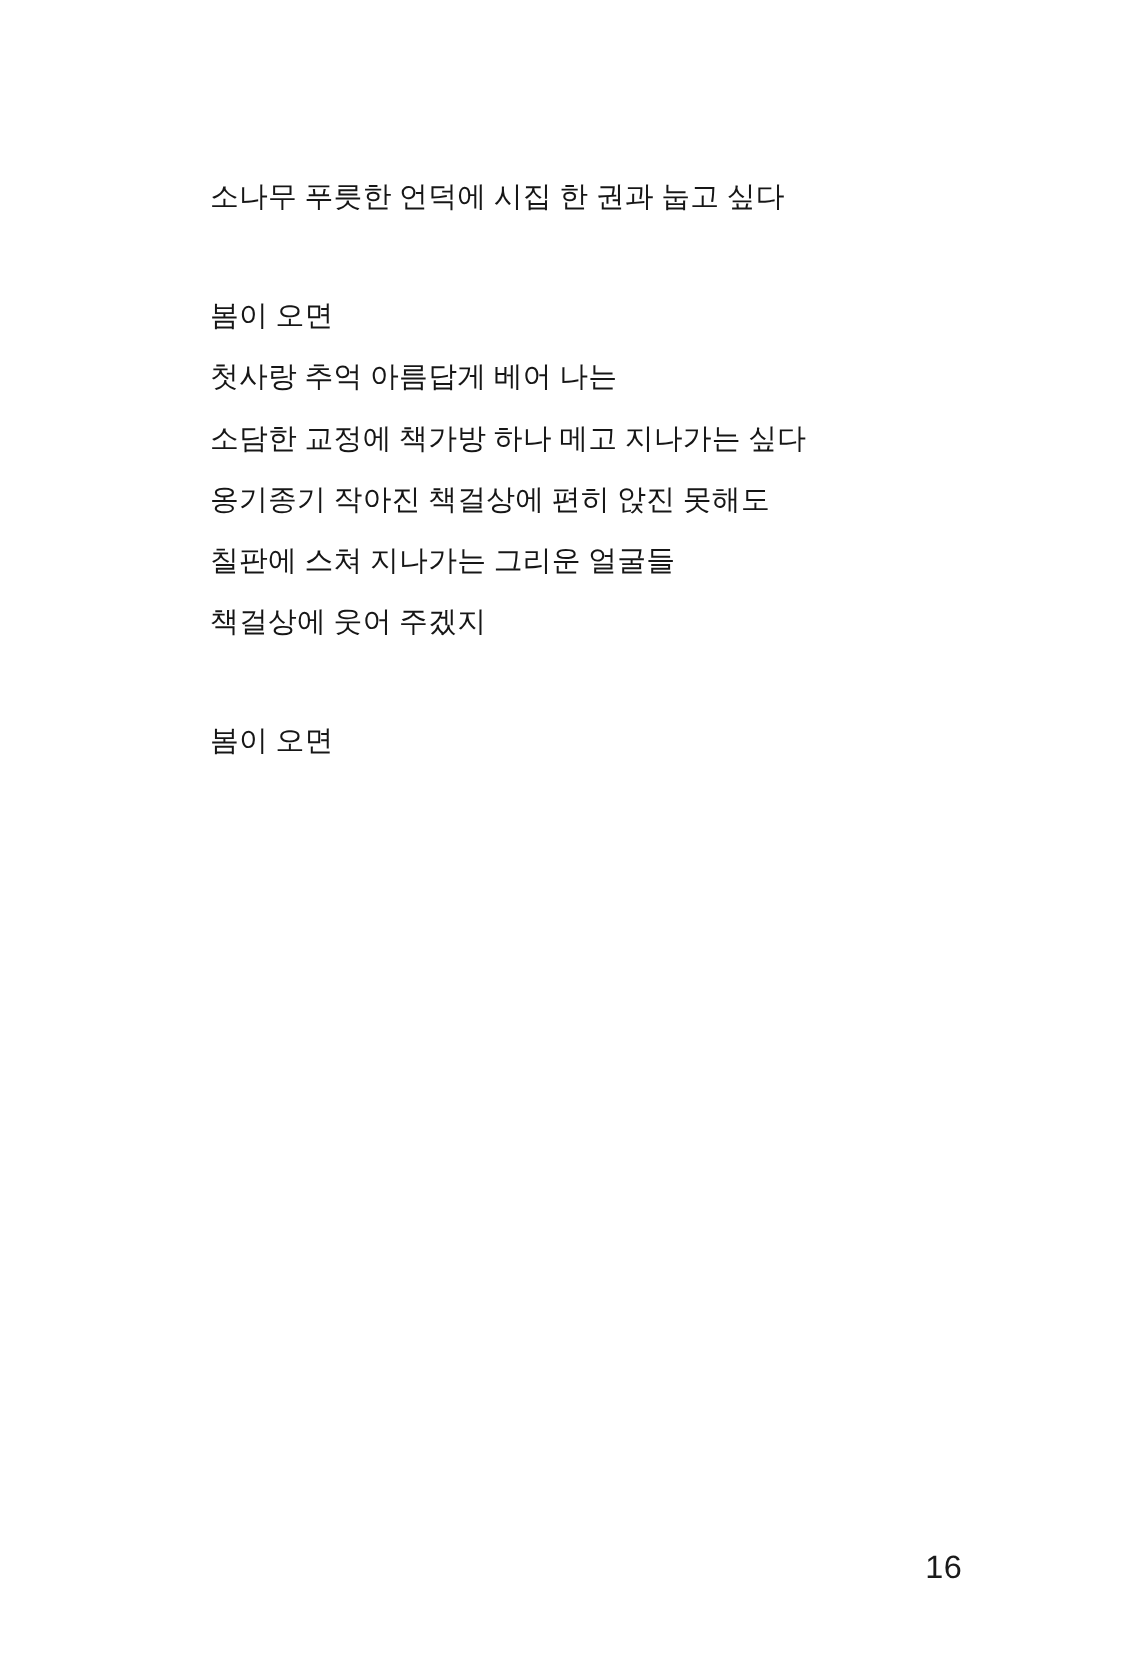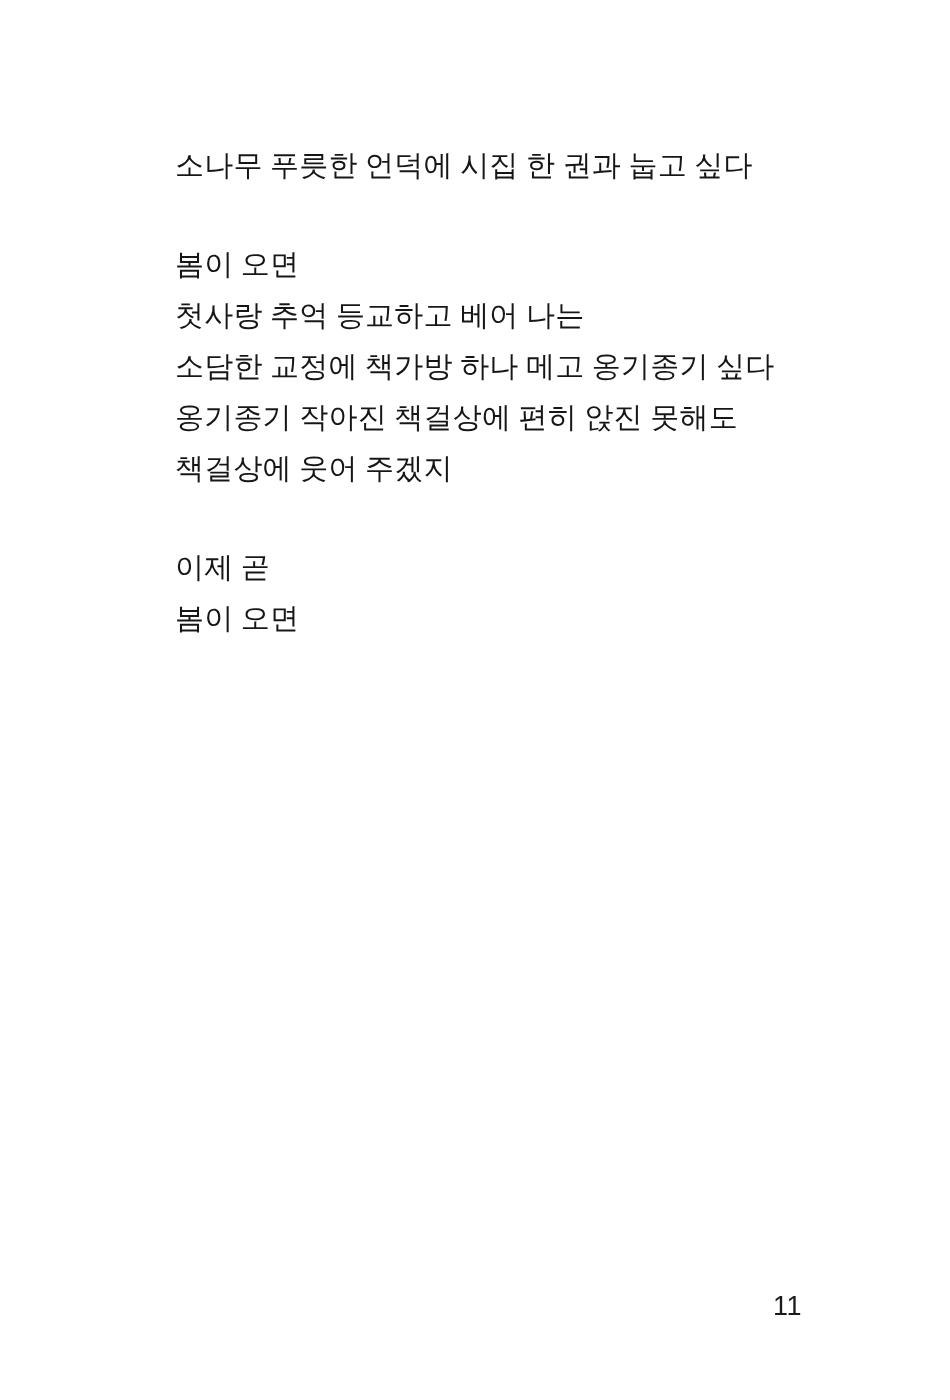--- a/index.html
+++ b/index.html
@@ -22,21 +22,21 @@
     top: 140px;
     width: 640px;
   }
   .stanza {
     margin: 0 0 48px 0;
   }
   .stanza:last-child {
     margin-bottom: 0;
   }
   .line {
-    font-size: 29px;
+    font-size: 24px;
     line-height: 51px;
     letter-spacing: 0.2px;
     white-space: pre;
     color: #161616;
   }
   .page-number {
     position: absolute;
     right: 148px;
     bottom: 78px;
     font-size: 27px;
@@ -51,28 +51,28 @@
 <div class="page">
 
   <div class="poem-body">
 
     <div class="stanza">
       <div class="line">소나무 푸릇한 언덕에 시집 한 권과 눕고 싶다</div>
     </div>
 
     <div class="stanza">
       <div class="line">봄이 오면</div>
-      <div class="line">첫사랑 추억 등교하고 베어 나는</div>
-      <div class="line">소담한 교정에 책가방 하나 메고 옹기종기 싶다</div>
+      <div class="line">첫사랑 추억 아름답게 베어 나는</div>
+      <div class="line">소담한 교정에 책가방 하나 메고 지나가는 싶다</div>
       <div class="line">옹기종기 작아진 책걸상에 편히 앉진 못해도</div>
+      <div class="line">칠판에 스쳐 지나가는 그리운 얼굴들</div>
       <div class="line">책걸상에 웃어 주겠지</div>
     </div>
 
     <div class="stanza">
-      <div class="line">이제 곧</div>
       <div class="line">봄이 오면</div>
     </div>
 
   </div>
 
-  <div class="page-number">11</div>
+  <div class="page-number">16</div>
 
 </div>
 
 </body></html>

